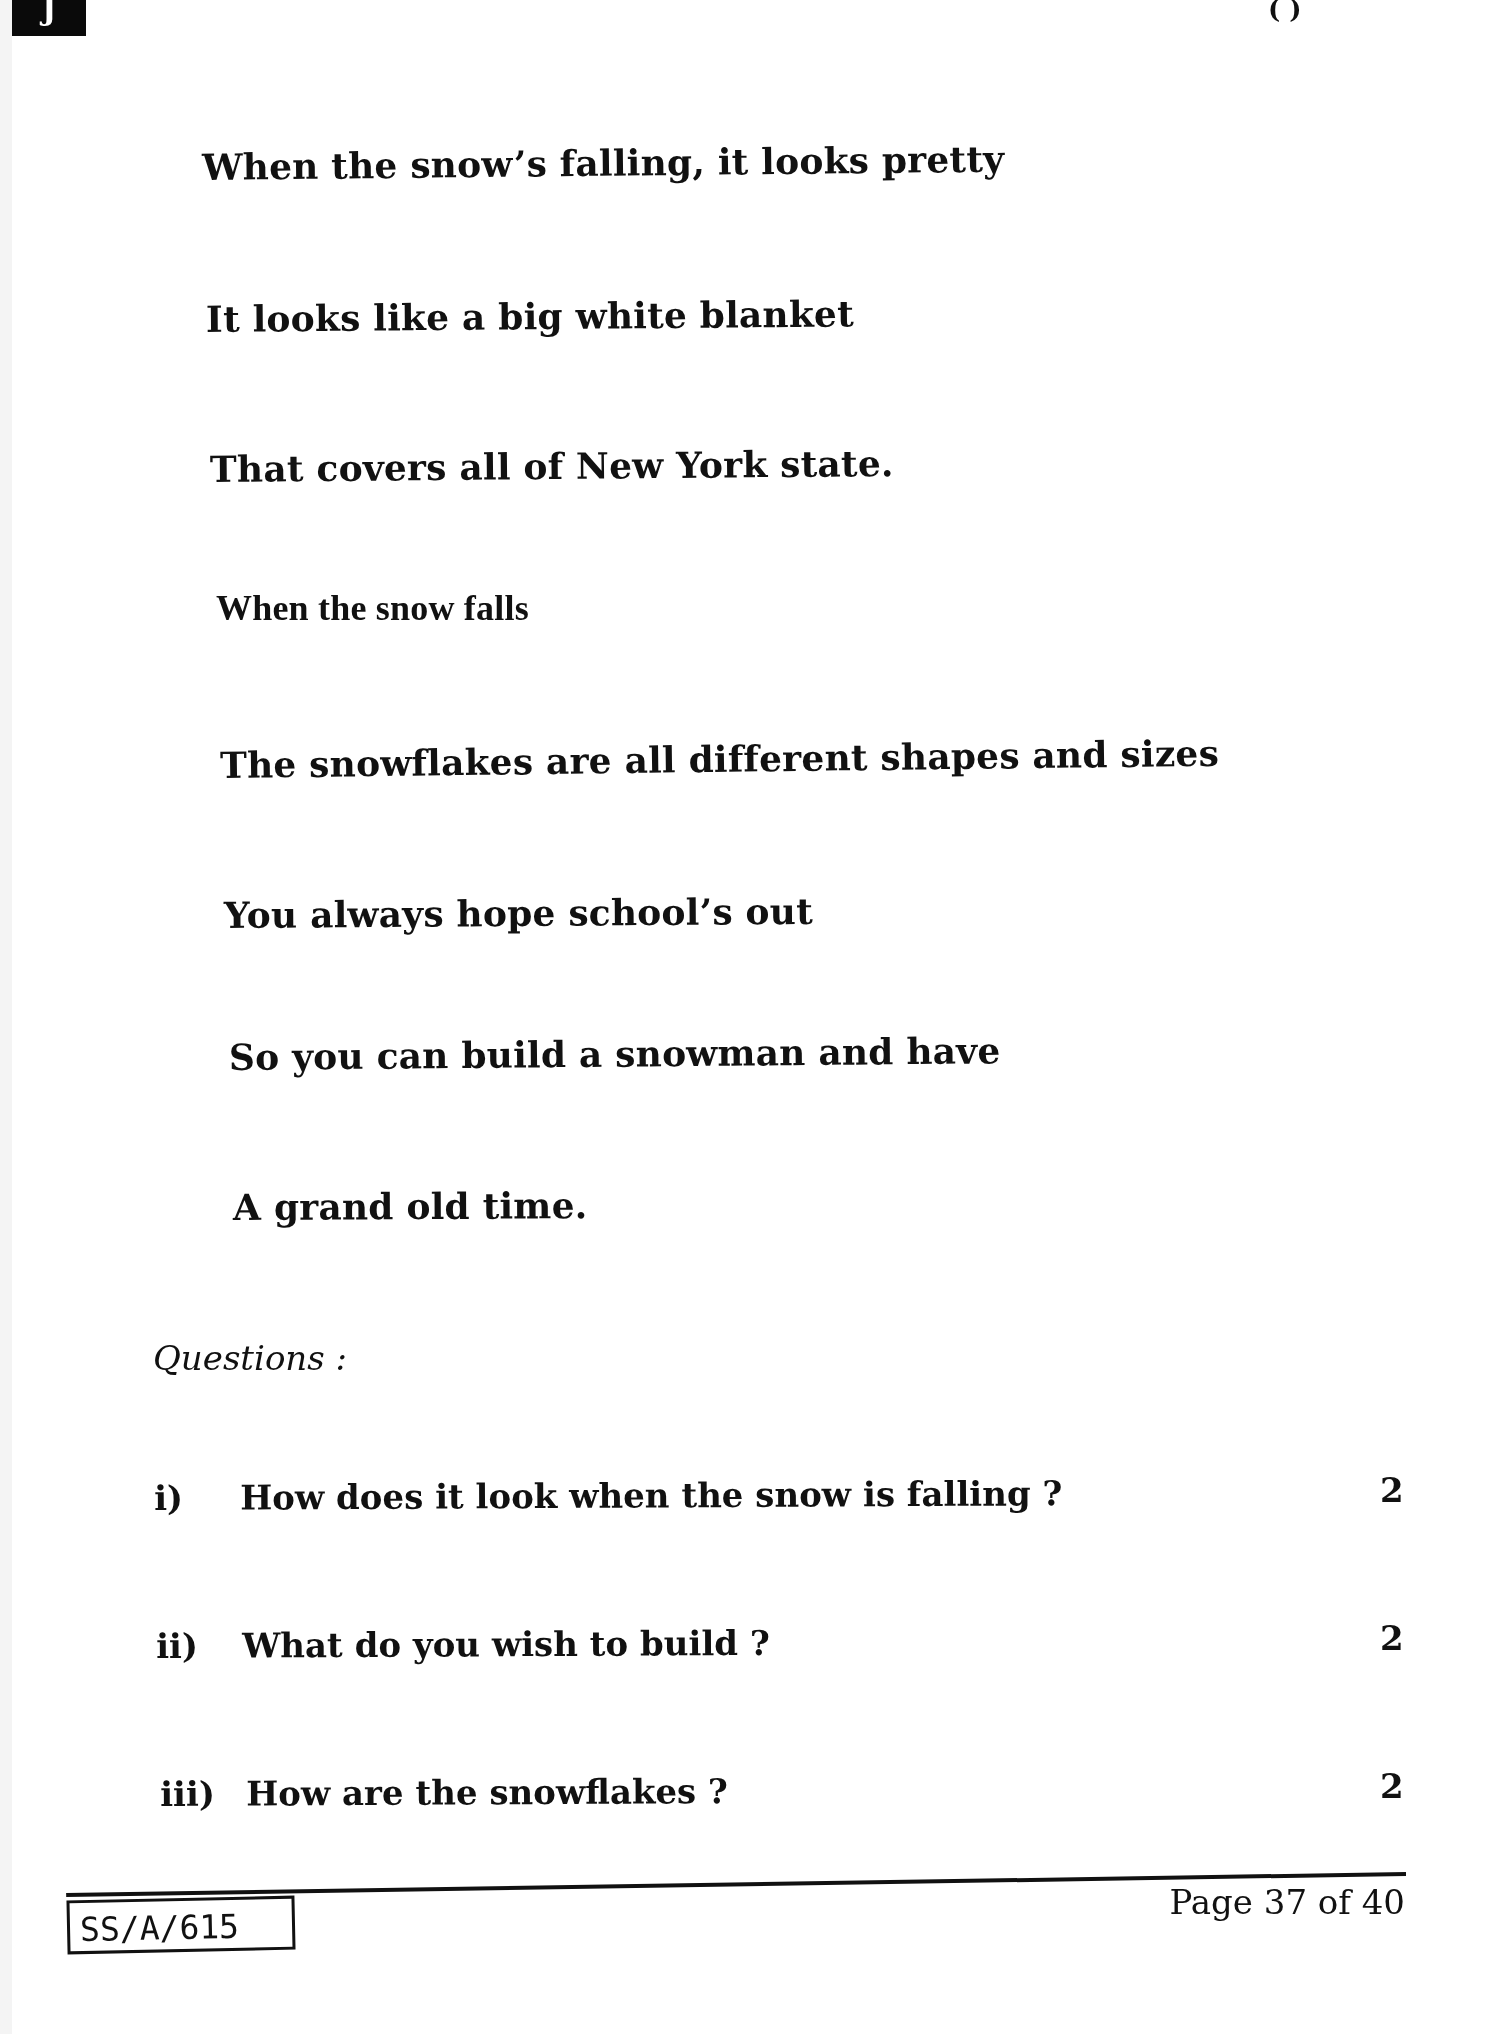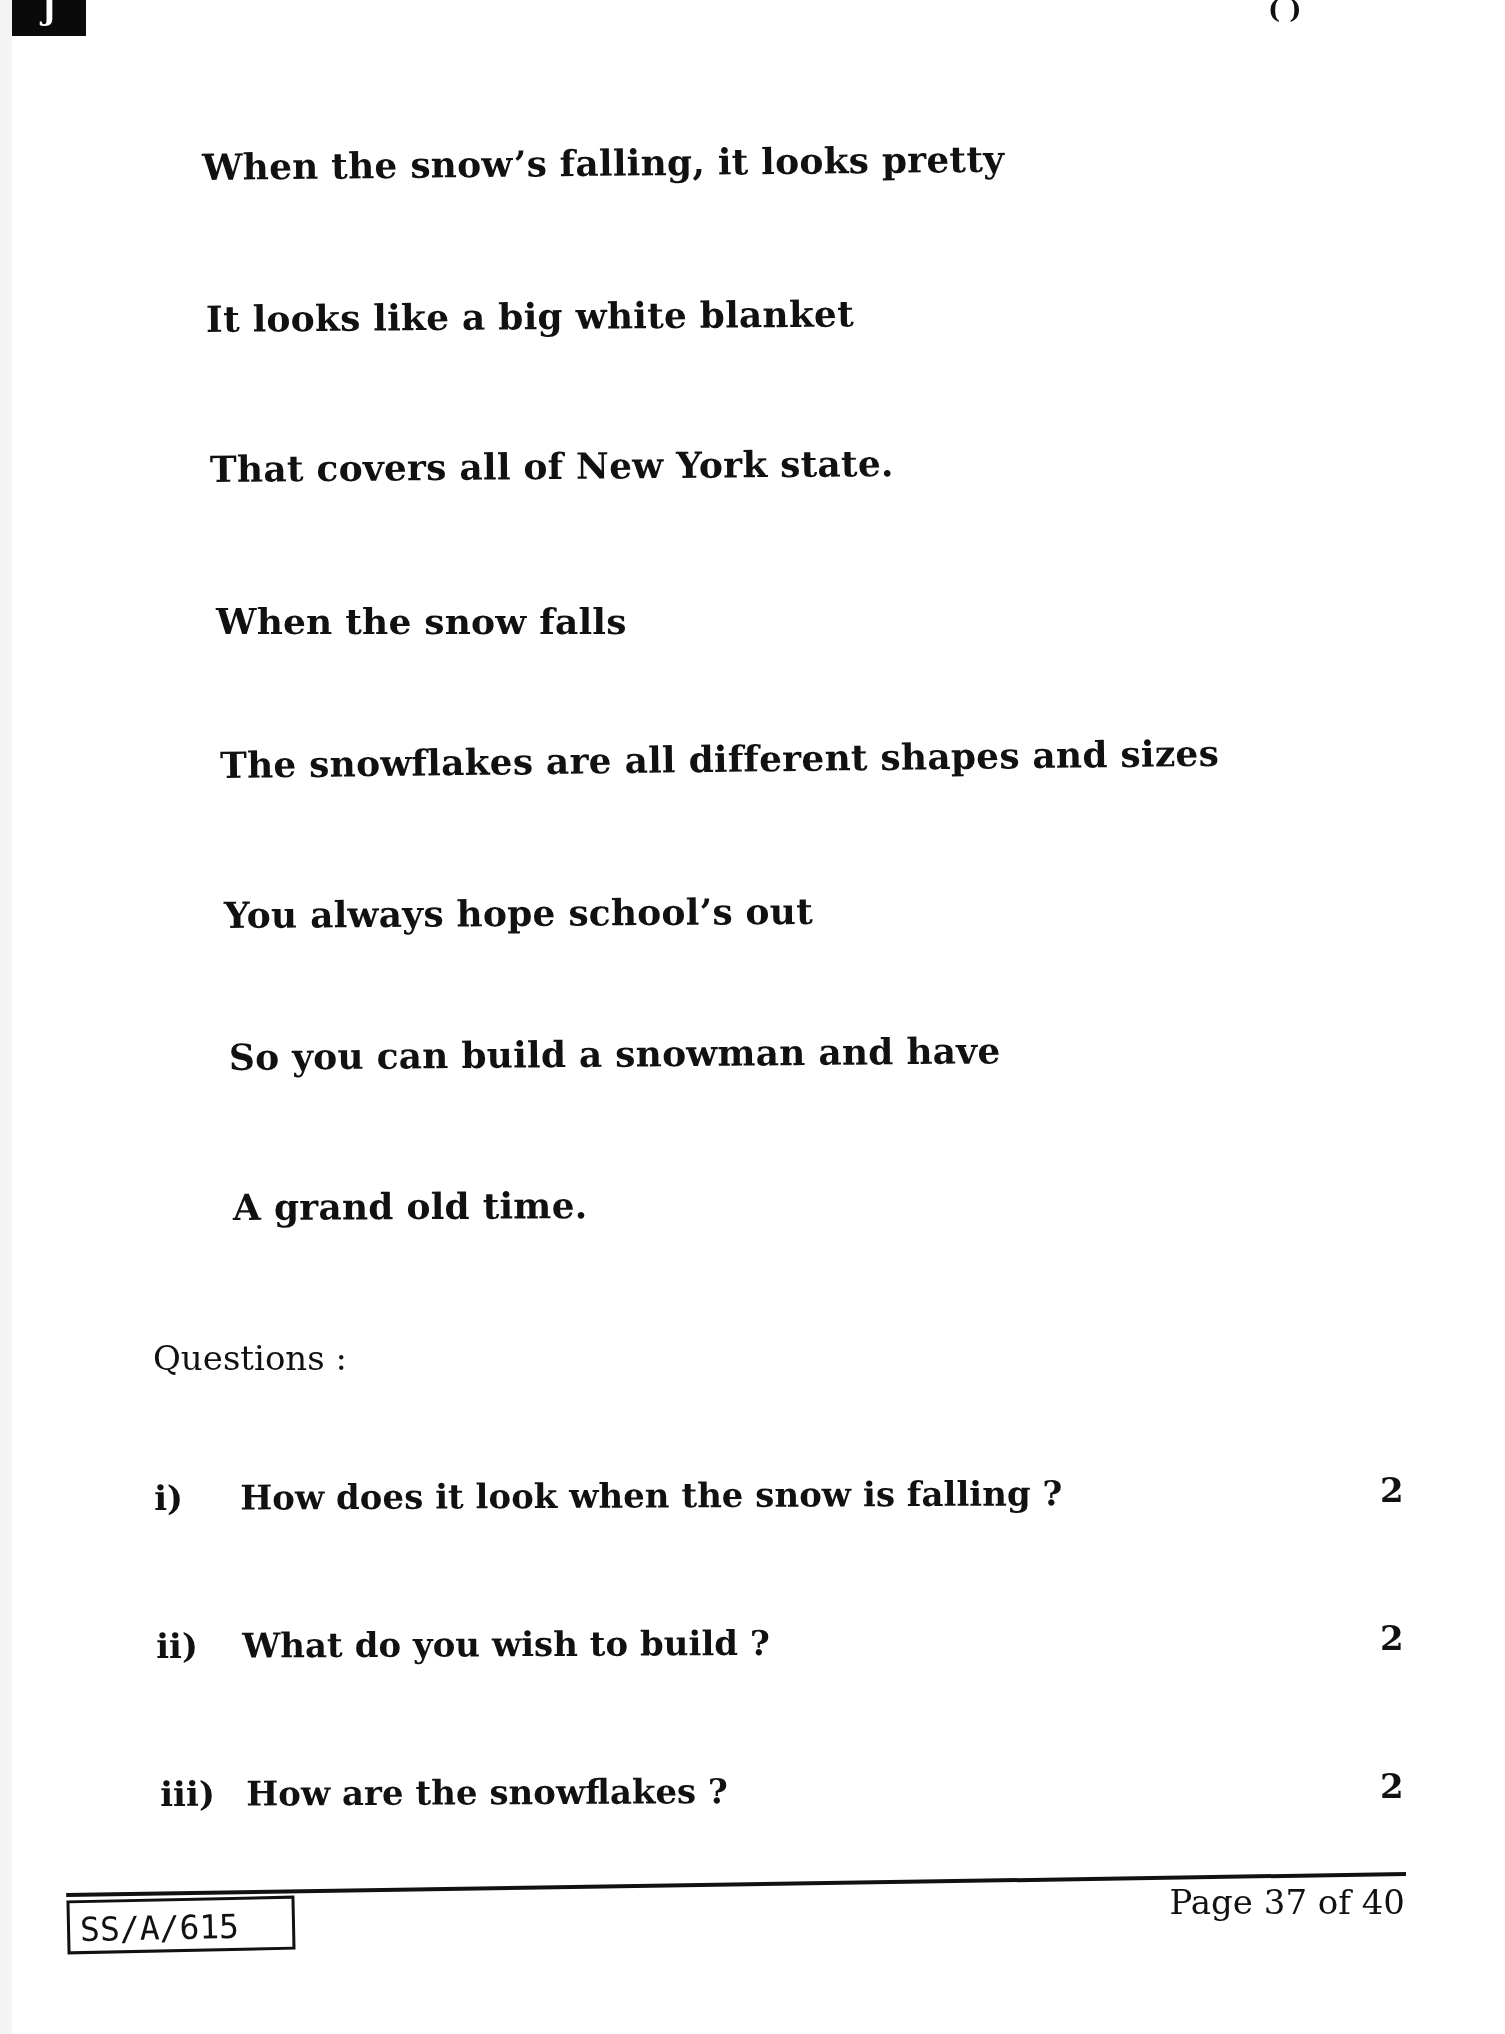--- a/index.html
+++ b/index.html
@@ -3,42 +3,42 @@
 <meta charset="utf-8">
 <style>
   html, body { margin:0; padding:0; }
   body { width:1505px; height:2034px; background:#ffffff; position:relative; overflow:hidden;
          font-family:"DejaVu Serif","Liberation Serif",serif; color:#111; }
   .page-edge { position:absolute; left:0; top:0; width:12px; height:2034px; background:#f4f4f4; }
   .corner-tab { position:absolute; left:12px; top:0; width:74px; height:36px; background:#0a0a0a; color:#fff;
                 font-weight:bold; font-size:30px; text-align:center; line-height:20px; overflow:hidden; }
   .top-paren { position:absolute; top:-6px; font-size:26px; font-weight:bold; }
   .line { position:absolute; font-size:36px; font-weight:bold; white-space:nowrap; letter-spacing:0.2px; transform-origin:left center; }
-  .questions-head { position:absolute; left:153px; top:1338px; font-size:34px; white-space:nowrap; }
+  .questions-head { position:absolute; left:153px; top:1338px; font-size:34px; font-style:italic; white-space:nowrap; }
   .q { position:absolute; font-size:34px; font-weight:bold; white-space:nowrap; }
   .q .num { position:absolute; left:0; font-weight:bold; }
   .q .text { position:absolute; left:84px; }
   .marks { position:absolute; left:1380px; font-size:34px; font-weight:bold; }
   .rule { position:absolute; left:66px; top:1872px; width:1340px; height:4px; background:#111; transform:rotate(-0.9deg); transform-origin:right center; }
   .code-box { position:absolute; left:67px; top:1898px; width:228px; height:54px; border:3px solid #111;
               font-family:"DejaVu Sans Mono","Liberation Mono",monospace; font-size:33px; line-height:54px; padding-left:10px; box-sizing:border-box; transform:rotate(-1.2deg); }
   .page-num { position:absolute; right:100px; top:1882px; font-size:34px; font-weight:normal; white-space:nowrap; }
 </style>
 </head>
 <body>
 
 <div class="page-edge"></div>
 <div class="corner-tab">J</div>
 <div class="top-paren" style="left:1268px;">( )</div>
 
 <div>
   <div class="line" style="left:202px; top:146px; transform:rotate(-0.6deg);">When the snow’s falling, it looks pretty</div>
   <div class="line" style="left:206px; top:298px; transform:rotate(-0.5deg);">It looks like a big white blanket</div>
   <div class="line" style="left:210px; top:448px; transform:rotate(-0.5deg);">That covers all of New York state.</div>
-  <div class="line" style="left:216px; top:600px;">When the snow falls</div>
+  <div class="line" style="left:216px; top:587px;font-family:Liberation Serif, serif;">When the snow falls</div>
   <div class="line" style="left:220px; top:744px; transform:rotate(-0.7deg);">The snowflakes are all different shapes and sizes</div>
   <div class="line" style="left:224px; top:894px; transform:rotate(-0.4deg);">You always hope school’s out</div>
   <div class="line" style="left:229px; top:1036px; transform:rotate(-0.5deg);">So you can build a snowman and have</div>
   <div class="line" style="left:233px; top:1186px; transform:rotate(-0.3deg);">A grand old time.</div>
 </div>
 
 <div class="questions-head">Questions :</div>
 
 <div class="q" style="left:154px; top:1478px; transform:rotate(-0.3deg);">
   <span class="num">i)</span>

